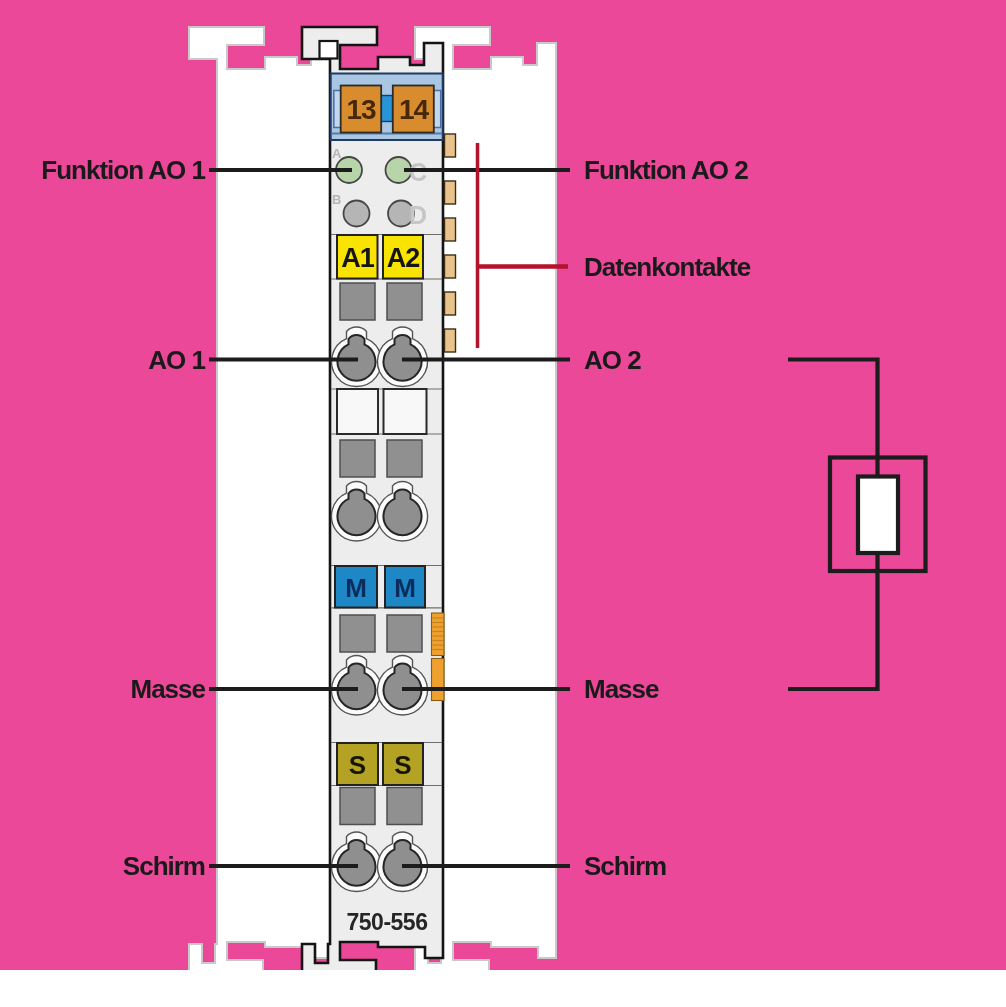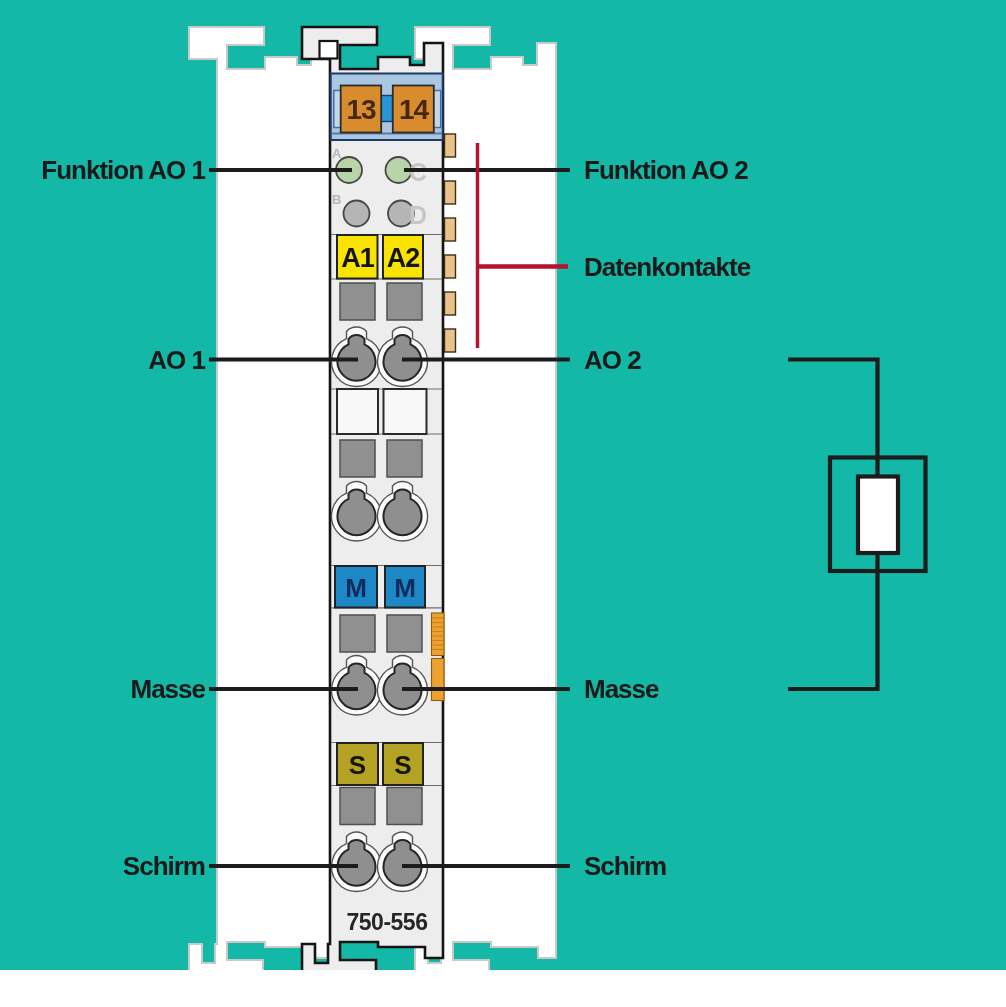--- a/index.html
+++ b/index.html
@@ -1,16 +1,16 @@
 <!DOCTYPE html>
 <html><head>
 <meta charset="utf-8">
 <style>
   html,body{margin:0;padding:0;background:#ffffff;}
-  #stage{position:relative;width:1006px;height:970px;background:#14b8a6;overflow:hidden;}
+  #stage{position:relative;width:1006px;height:970px;background:#ec4899;overflow:hidden;}
   svg{position:absolute;left:0;top:0;}
   text{font-family:"Liberation Sans","DejaVu Sans",sans-serif;font-weight:bold;
        -webkit-user-select:none;user-select:none;}
   .side-label{font-size:26px;letter-spacing:-1px;fill:#1a1a1a;}
   .num-label{font-size:28px;letter-spacing:-1px;fill:#45280a;}
   .chan-label{font-size:27px;letter-spacing:-1px;fill:#151515;}
   .m-label{font-size:26px;fill:#0d2c5e;}
   .s-label{font-size:26px;fill:#151500;}
   .part-label{font-size:23px;letter-spacing:-0.5px;fill:#262626;}
   .led-small{font-size:13px;fill:#b5b5b5;letter-spacing:0;}

